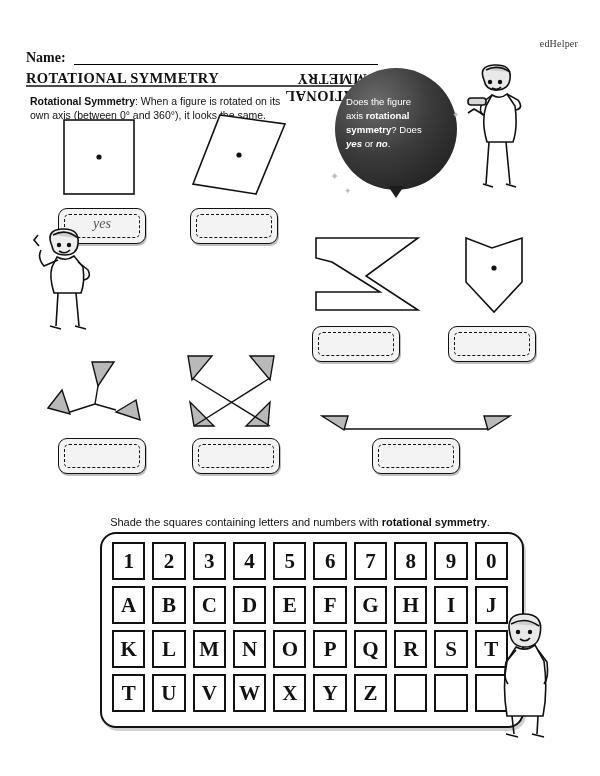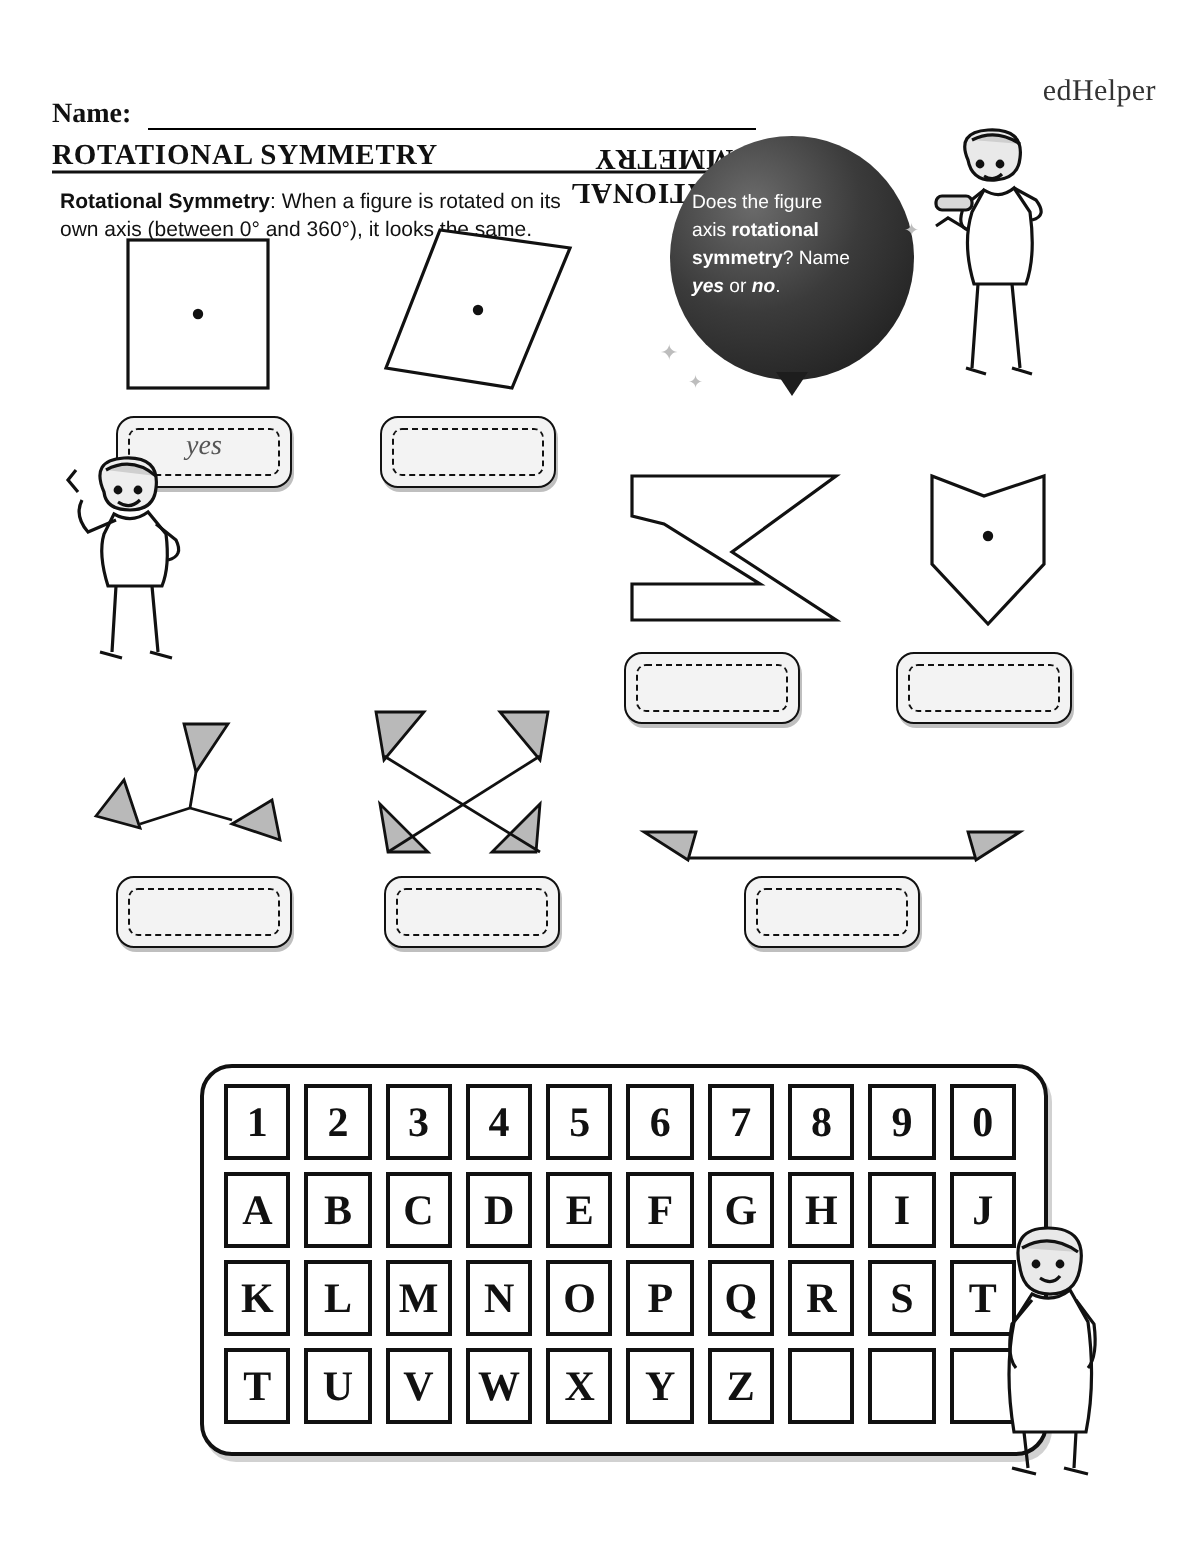--- a/index.html
+++ b/index.html
@@ -10,21 +10,21 @@
     color:#111;
     position:relative;
     overflow:hidden;
   }
   .sheet{position:absolute;left:0;top:0;width:600px;height:776px;}
 
   
   .brand{
     position:absolute;right:22px;top:38px;
     font-family:"Liberation Serif", serif;
-    font-size:15px;color:#333;letter-spacing:.2px;
+    font-size:10px;color:#333;letter-spacing:.2px;
   }
   .name-label{
     position:absolute;left:26px;top:50px;
     font-family:"Liberation Serif", serif;
     font-weight:bold;font-size:14px;
   }
   .name-line{
     position:absolute;left:74px;top:64px;width:304px;
     border-bottom:1.6px solid #000;
   }
@@ -135,21 +135,21 @@
     <b>Rotational Symmetry</b><span>: When a figure is rotated on its own axis (between 0° and 360°), it looks the same.</span>
   </div>
 
   <div class="balloon"></div>
   <div class="balloon-knot"></div>
   <div class="spark" style="left:330px;top:170px;">✦</div>
   <div class="spark" style="left:344px;top:186px;font-size:9px;">✦</div>
   <div class="spark" style="left:452px;top:110px;font-size:9px;">✦</div>
   <div class="balloon-text">
     <span>Does the figure</span><br>
-    <span>axis </span><b class="hl">rotational symmetry</b><span>? Name</span><br>
+    <span>axis </span><b class="hl">rotational symmetry</b><span>? Does</span><br>
     <span class="yes">yes</span><span> or </span><span class="yes">no</span><span>.</span>
   </div>
 
   <svg class="person" style="left:462px;top:62px;" width="72" height="135" viewBox="0 0 72 135">
     <g fill="none" stroke="#111" stroke-width="1.6">
       <path d="M22 18 q-6 -14 10 -15 q18 -1 16 14 q-1 10 -12 11 q-12 1 -14 -10z" fill="#e9e9e9"></path>
       <path d="M24 8 q12 -6 24 2" fill="#cfcfcf"></path>
       <circle cx="28" cy="20" r="1.4" fill="#111"></circle>
       <circle cx="38" cy="20" r="1.4" fill="#111"></circle>
       <path d="M30 26 q5 3 9 -1"></path>
@@ -236,20 +236,23 @@
 
   <svg class="fig" style="left:318px;top:408px;" width="196" height="38">
     <polygon points="4,8 30,8 26,22" fill="#b9b9b9" stroke="#111" stroke-width="1.4"></polygon>
     <polygon points="192,8 166,8 170,22" fill="#b9b9b9" stroke="#111" stroke-width="1.4"></polygon>
     <line x1="26" y1="21" x2="170" y2="21" stroke="#111" stroke-width="1.4"></line>
   </svg>
   <div class="plaque" style="left:372px;top:438px;">
     <div class="ans"></div>
   </div>
 
+  <div class="shade-instr">
+    <span>Shade the squares containing letters and numbers with </span><b>rotational symmetry</b><span>.</span>
+  </div>
 
   <div class="panel"></div>
 
   <div class="grid">
     <div class="grid-row">
       <div class="cell">1</div>
       <div class="cell">2</div>
       <div class="cell">3</div>
       <div class="cell">4</div>
       <div class="cell">5</div>

